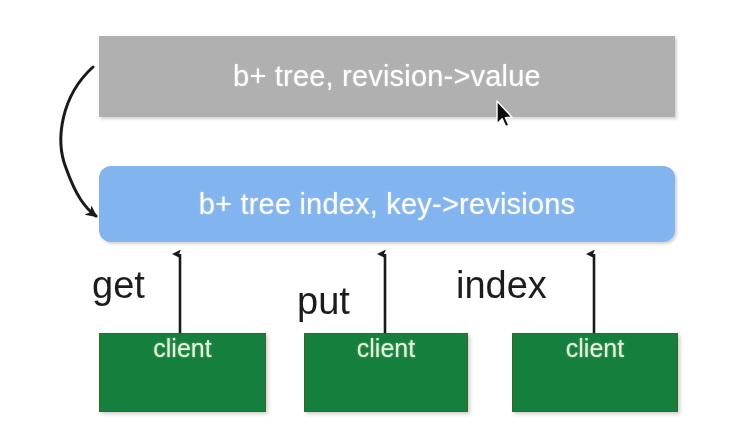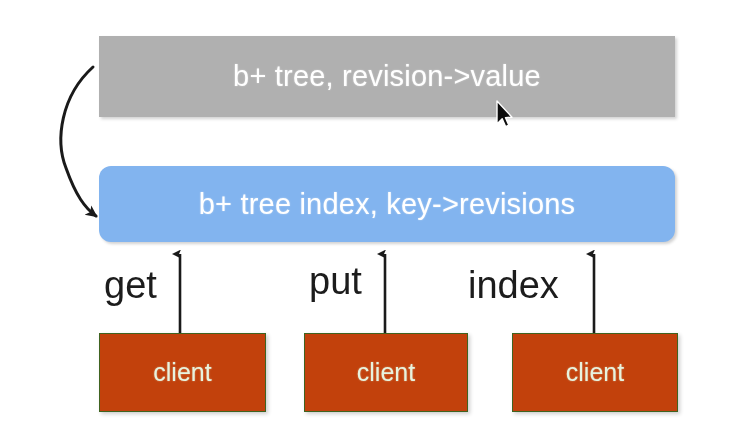--- a/index.html
+++ b/index.html
@@ -50,24 +50,23 @@
     font-weight: 400;
     letter-spacing: 0.2px;
     text-shadow: 0 0 2px rgba(255,255,255,0.45);
     white-space: nowrap;
   }
   
   .client-box {
     position: absolute;
     box-sizing: border-box;
     height: 79px;
-    background: #c2410c;
+    background: #15803d;
     border: 1px solid #3f6320;
     display: flex;
-    align-items: center;
     justify-content: center;
     box-shadow: 2px 2px 4px rgba(0,0,0,0.20);
   }
   .client-label {
     color: #e7f3df;
     font-size: 25px;
     font-weight: 400;
     text-shadow: 0 0 2px rgba(230,245,220,0.5);
     white-space: nowrap;
   }
@@ -75,24 +74,23 @@
   #client-box-2 { left: 304px; top: 333px; width: 164px; }
   #client-box-3 { left: 512px; top: 333px; width: 166px; }
   
   .op-label {
     position: absolute;
     color: #1c1c1c;
     font-size: 38px;
     font-weight: 400;
     line-height: 1;
     white-space: nowrap;
-    margin-left: 12px;
   }
   #op-label-get   { left: 92px;  top: 266px; }
-  #op-label-put   { left: 297px; top: 262px; }
+  #op-label-put   { left: 297px; top: 282px; }
   #op-label-watch { left: 456px; top: 266px; }
   
   #arrow-layer {
     position: absolute;
     left: 0;
     top: 0;
     width: 755px;
     height: 448px;
     pointer-events: none;
   }

